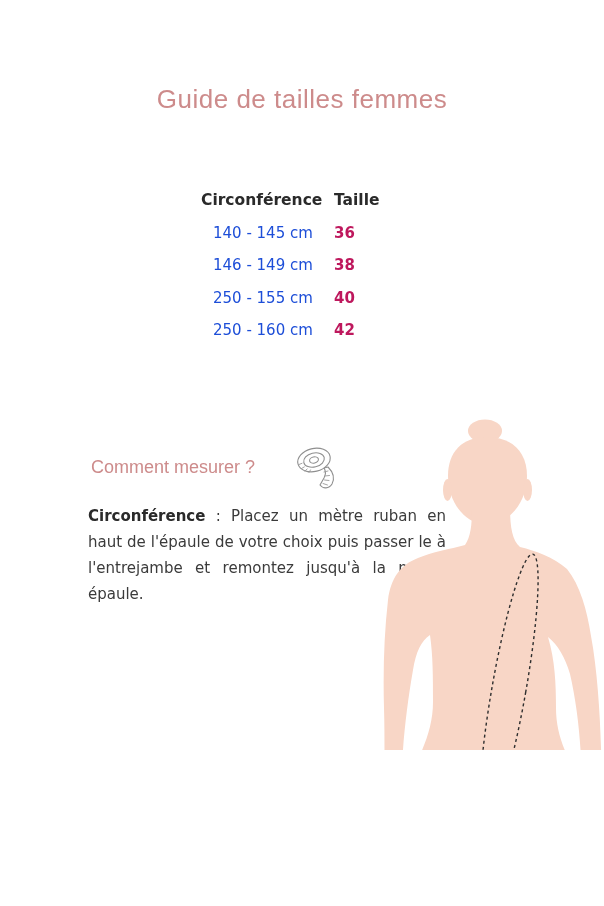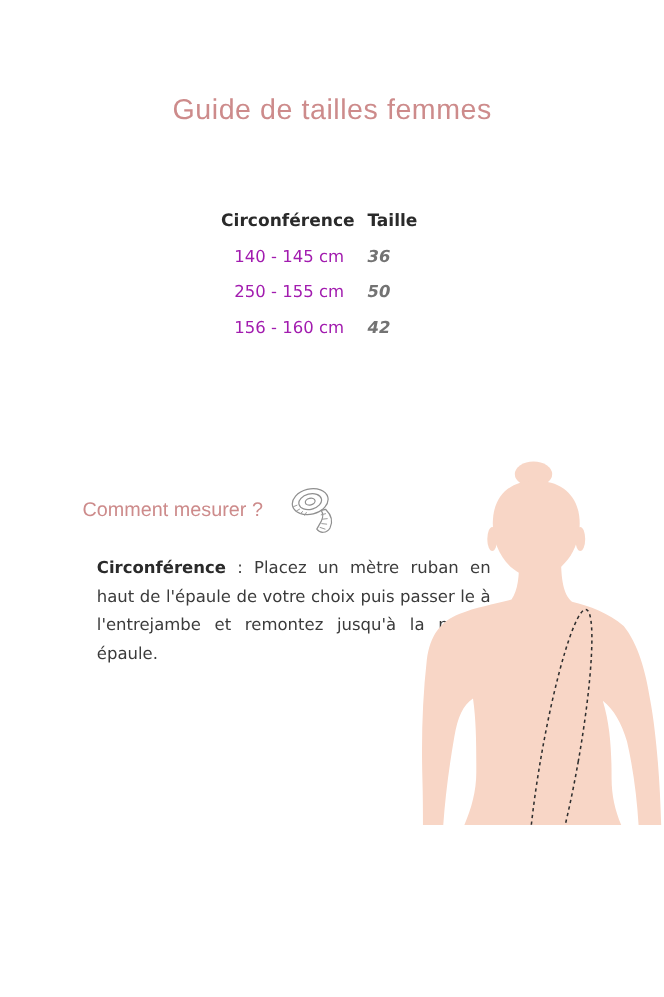--- a/index.html
+++ b/index.html
@@ -18,29 +18,29 @@
     font-size:26px;font-weight:400;letter-spacing:.5px;
     color:#cd8b8b;
   }
   
   .size-table{position:absolute;left:201px;top:184px;font-size:15px;}
   .size-table .row{display:flex;align-items:center;height:32.5px;}
   .size-table .c1{width:116px;box-sizing:border-box;}
   .size-table .c2{width:90px;margin-left:17px;text-align:left;font-weight:700;}
   .size-table .head .c1{text-align:center;font-weight:700;font-size:15.5px;}
   .size-table .head .c2{font-size:15.5px;}
-  .size-table .body-row .c1{padding-left:12px;color:#a21caf;}
-  .size-table .body-row .c2{color:#737373;font-style:italic;}
+  .size-table .body-row .c1{padding-left:12px;color:#1d4ed8;}
+  .size-table .body-row .c2{color:#be185d;}
   
   .measure-row{
     position:absolute;left:75px;top:441px;
     display:flex;align-items:center;gap:22px;
   }
   .measure-heading{
-    margin:0;
+    margin:16px;
     font-family:"Liberation Sans",sans-serif;
     font-size:18px;font-weight:400;color:#cd8b8b;
   }
   .tape-icon{width:52px;height:45px;flex:0 0 auto;}
   .measure-text{
     position:absolute;left:72px;top:487px;width:358px;
     margin:16px;
     font-size:15px;line-height:26px;
     text-align:justify;
     color:#3b3b3b;
@@ -59,25 +59,29 @@
   <div class="size-table">
     <div class="row head">
       <div class="c1">Circonférence</div>
       <div class="c2">Taille</div>
     </div>
     <div class="row body-row">
       <div class="c1">140 - 145 cm</div>
       <div class="c2">36</div>
     </div>
     <div class="row body-row">
-      <div class="c1">250 - 155 cm</div>
-      <div class="c2">50</div>
+      <div class="c1">146 - 149 cm</div>
+      <div class="c2">38</div>
     </div>
     <div class="row body-row">
-      <div class="c1">156 - 160 cm</div>
+      <div class="c1">250 - 155 cm</div>
+      <div class="c2">40</div>
+    </div>
+    <div class="row body-row">
+      <div class="c1">250 - 160 cm</div>
       <div class="c2">42</div>
     </div>
   </div>
 
   <div class="measure-row">
     <h2 class="measure-heading">Comment mesurer ?</h2>
     <svg class="tape-icon" viewBox="0 0 52 45" xmlns="http://www.w3.org/2000/svg">
       <g fill="#ffffff" stroke="#8f8f8f" stroke-width="1.1" stroke-linejoin="round" stroke-linecap="round">
         <path d="M35,22 C40,27 42,33 39,39 C36,44 30,44 27,40 L31,33 C33,29 33,26 31,23 Z"></path>
         <ellipse cx="21" cy="15" rx="16.5" ry="11.5" transform="rotate(-14 21 15)"></ellipse>

